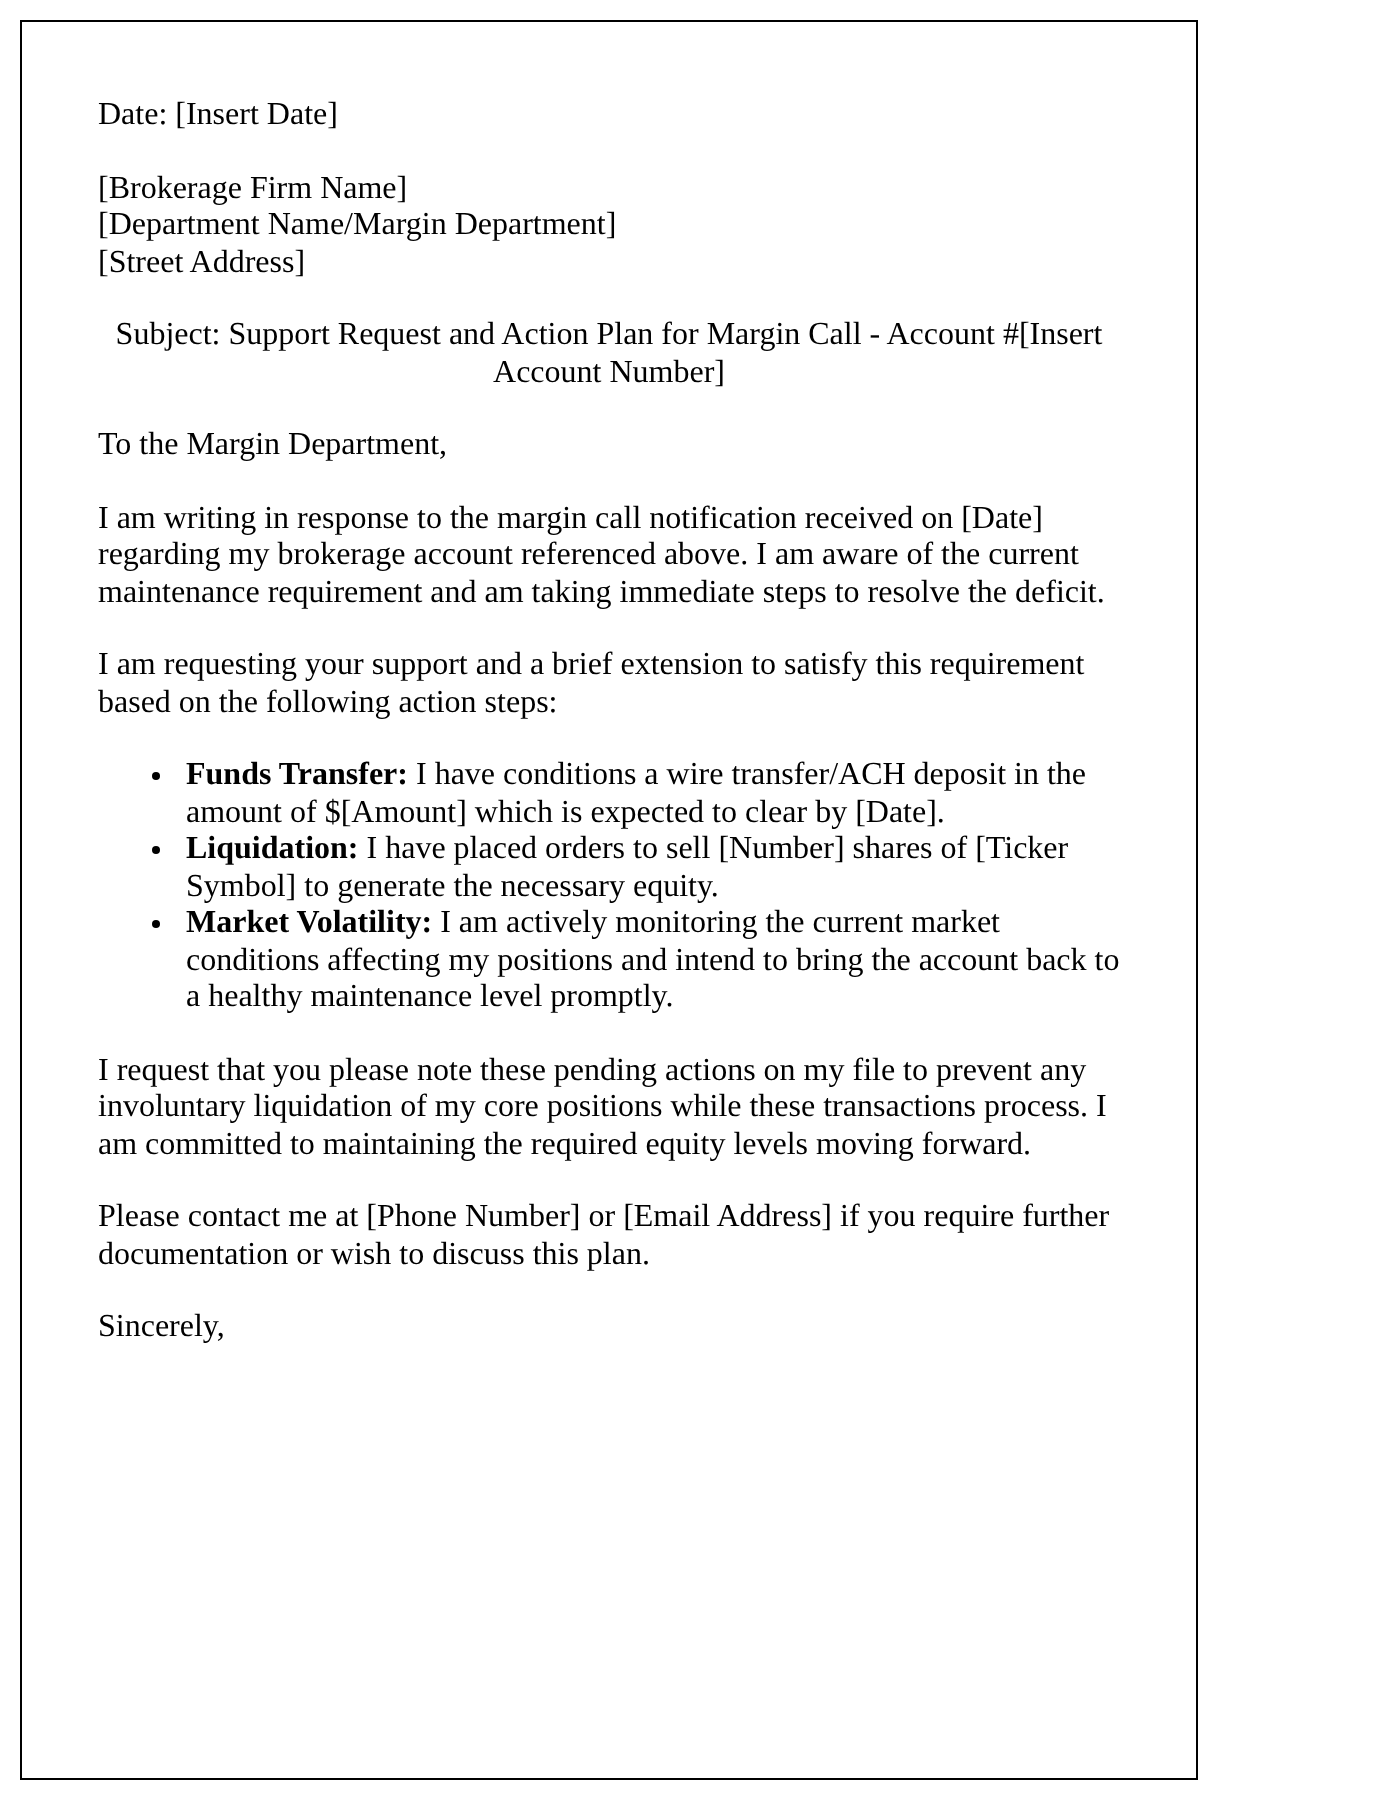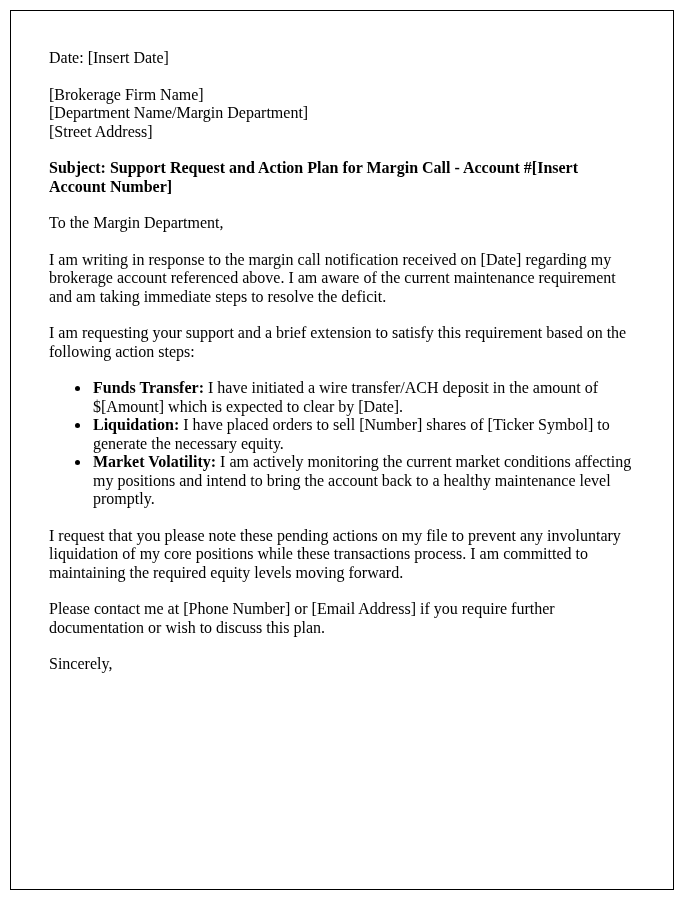--- a/index.html
+++ b/index.html
@@ -13,39 +13,40 @@
     color: #000000;
     font-family: "Liberation Serif", "DejaVu Serif", serif;
     font-size: 16px;
     line-height: 18.5px;
     position: relative;
   }
   .page {
     position: absolute;
     left: 10px;
     top: 10px;
-    width: 664px;
+    width: 589px;
     height: 880px;
     box-sizing: border-box;
     border: 1px solid #000000;
     background: #ffffff;
     padding: 38px 38px 38px 38px;
     overflow: hidden;
   }
   .letter p {
     margin: 0 0 18px 0;
   }
   .addr-block {
     margin: 0 0 18px 0;
   }
   .addr-block div {
     margin: 0;
   }
   .subject {
-    font-weight: bold;
+    font-weight: normal;
+    text-align: center;
   }
   ul.action-list {
     margin: 0 0 18px 0;
     padding: 0 0 0 42px;
     list-style: disc outside;
   }
   ul.action-list li {
     margin: 0;
     padding: 0 0 0 2px;
   }
@@ -69,21 +70,21 @@
 
     <p class="subject">Subject: Support Request and Action Plan for Margin Call - Account #[Insert Account Number]</p>
 
     <p>To the Margin Department,</p>
 
     <p>I am writing in response to the margin call notification received on [Date] regarding my brokerage account referenced above. I am aware of the current maintenance requirement and am taking immediate steps to resolve the deficit.</p>
 
     <p>I am requesting your support and a brief extension to satisfy this requirement based on the following action steps:</p>
 
     <ul class="action-list">
-      <li><strong>Funds Transfer:</strong><span> I have initiated a wire transfer/ACH deposit in the amount of $[Amount] which is expected to clear by [Date].</span></li>
+      <li><strong>Funds Transfer:</strong><span> I have conditions a wire transfer/ACH deposit in the amount of $[Amount] which is expected to clear by [Date].</span></li>
       <li><strong>Liquidation:</strong><span> I have placed orders to sell [Number] shares of [Ticker Symbol] to generate the necessary equity.</span></li>
       <li><strong>Market Volatility:</strong><span> I am actively monitoring the current market conditions affecting my positions and intend to bring the account back to a healthy maintenance level promptly.</span></li>
     </ul>
 
     <p>I request that you please note these pending actions on my file to prevent any involuntary liquidation of my core positions while these transactions process. I am committed to maintaining the required equity levels moving forward.</p>
 
     <p>Please contact me at [Phone Number] or [Email Address] if you require further documentation or wish to discuss this plan.</p>
 
 
     <p>Sincerely,</p>

